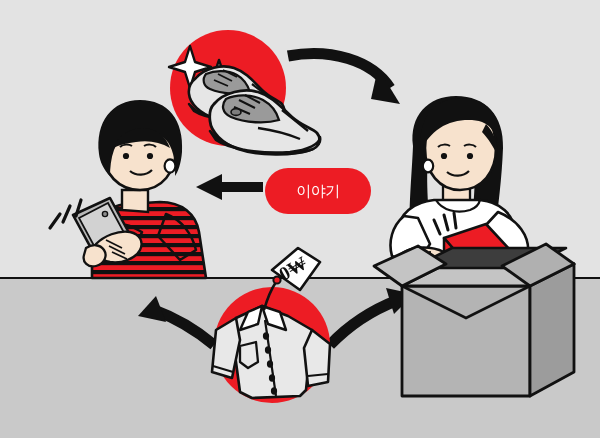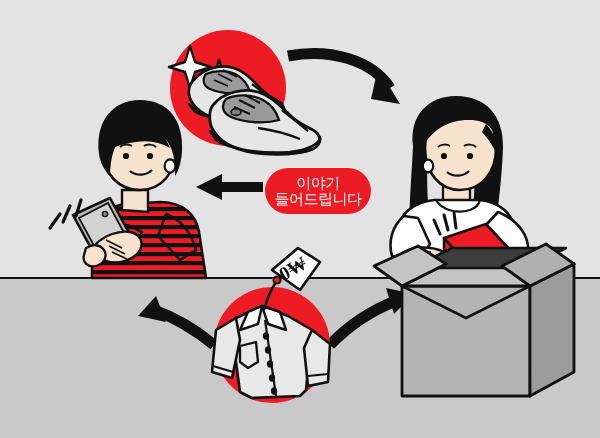--- a/index.html
+++ b/index.html
@@ -268,16 +268,15 @@
     </g>
 
     <g>
       <path d="M272 270 L298 248 L320 262 L300 290 Z" fill="#ffffff" stroke="#111111" stroke-width="2.6" stroke-linejoin="round"></path>
       <text class="tag-text" x="296" y="274" text-anchor="middle" transform="rotate(-29 296 274)">0₩</text>
     </g>
   </svg>
 
   <div class="badge-wrap">
     <div class="badge-line l1">이야기</div>
-    <div class="badge-line l2">들어드립니다</div>
   </div>
 
 </div>
 
 </body></html>

